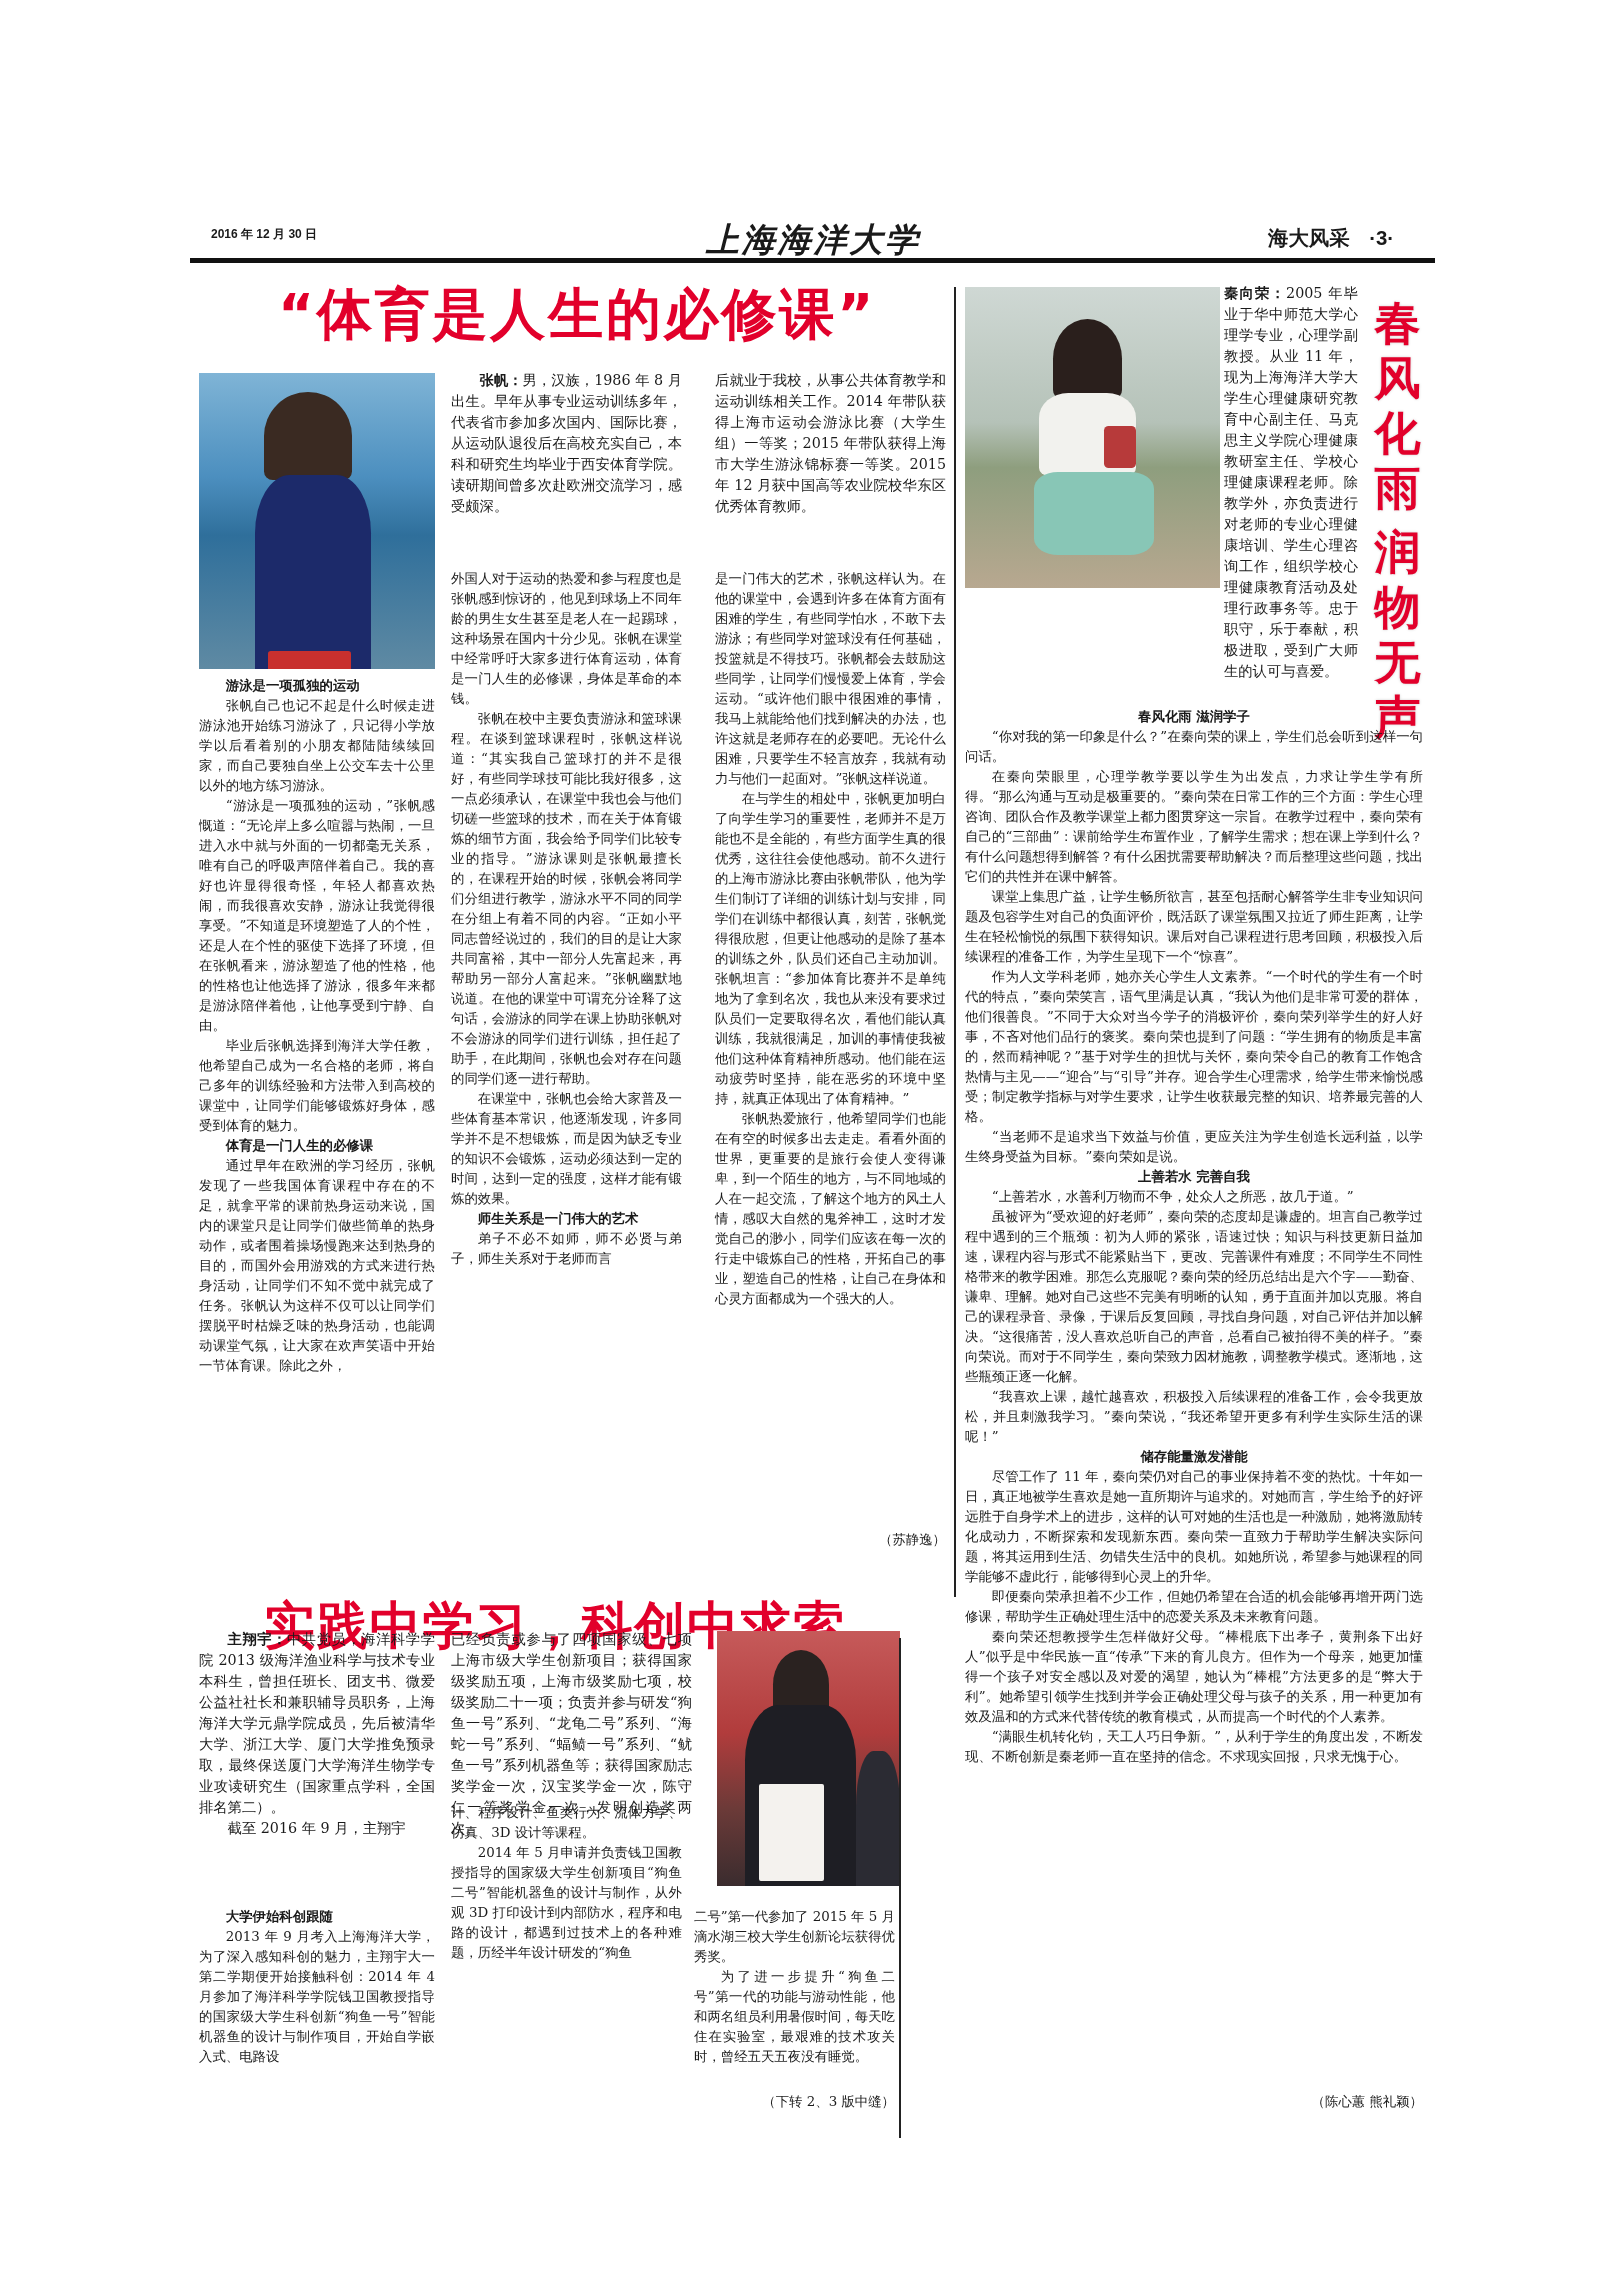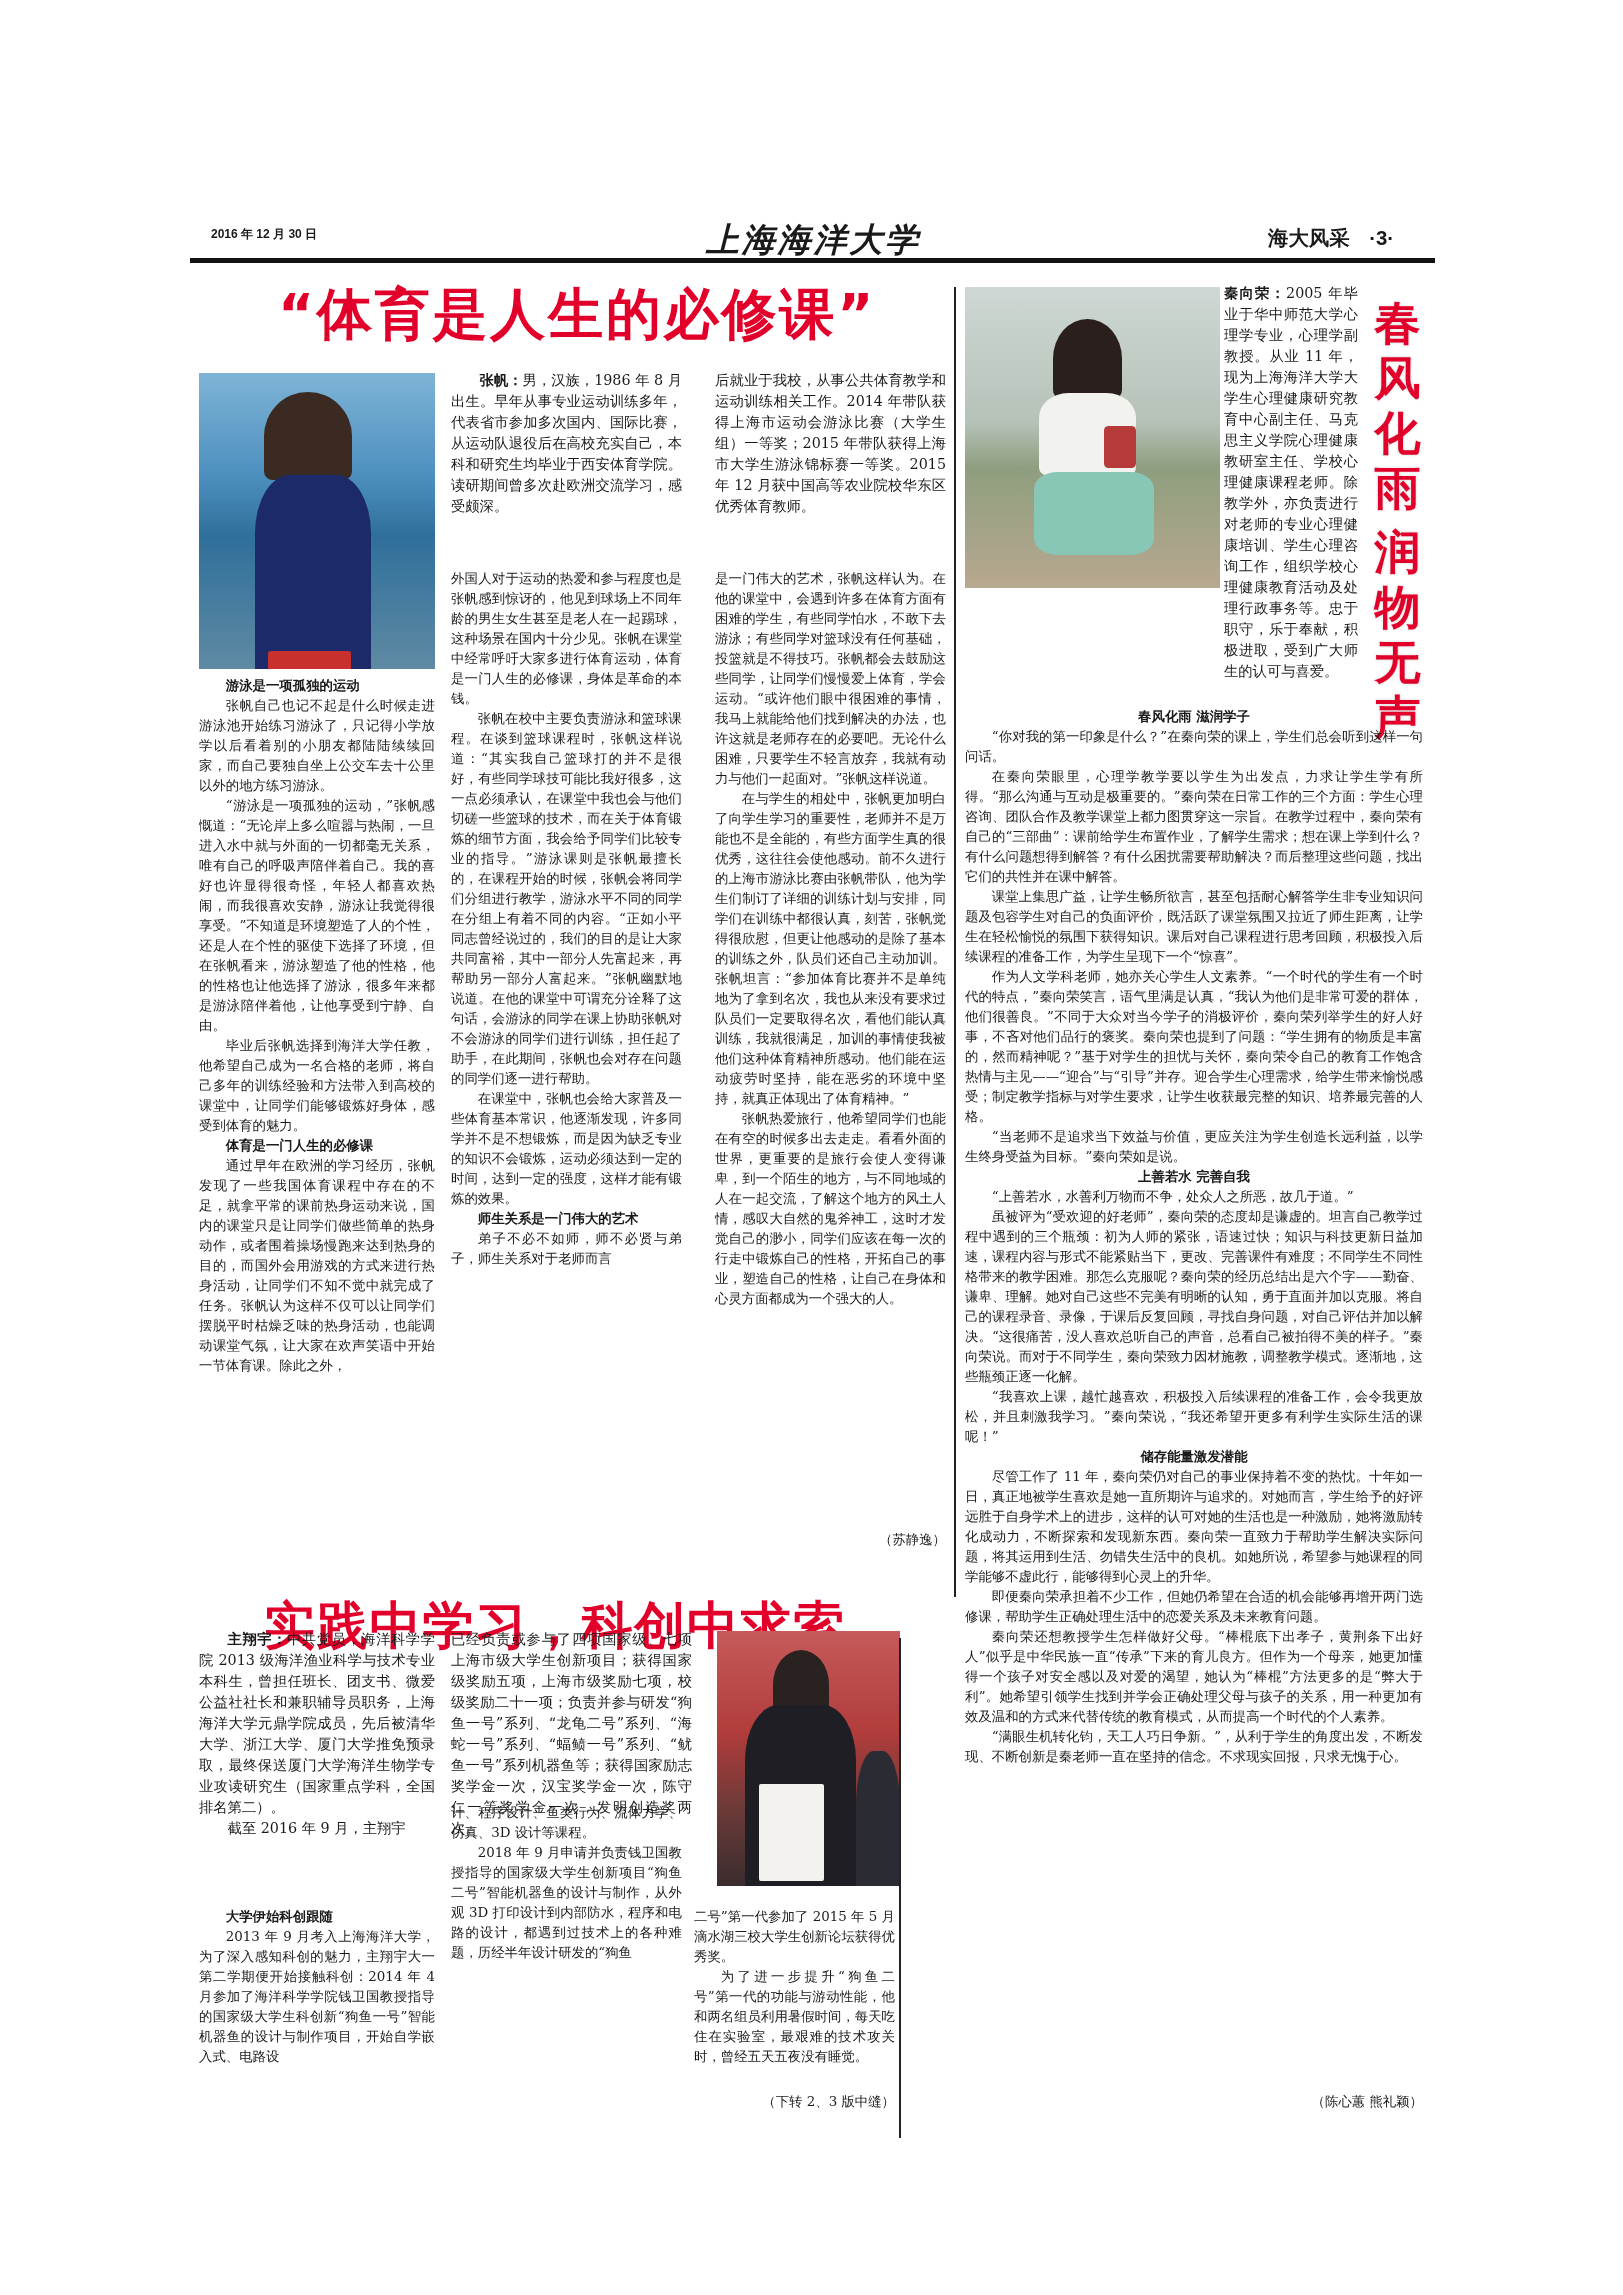--- a/index.html
+++ b/index.html
@@ -132,21 +132,21 @@
   <div class="person" style="left:42px;top:153px;width:65px;height:97px;background:#f4f2ee;border-radius:1.9px;"></div>
   <div class="person" style="left:139px;top:120px;width:44px;height:139px;background:#2b2b33;border-radius:40% 40% 0 0;"></div>
 </div>
 
 <div class="abs col" id="a3c1" style="left:199px;top:1907px;width:236px;">
     <p class="sub">大学伊始科创跟随</p>
     <p>2013 年 9 月考入上海海洋大学，为了深入感知科创的魅力，主翔宇大一第二学期便开始接触科创：2014 年 4 月参加了海洋科学学院钱卫国教授指导的国家级大学生科创新“狗鱼一号”智能机器鱼的设计与制作项目，开始自学嵌入式、电路设</p>
   </div>
 <div class="abs col" id="a3c2" style="left:451px;top:1803px;width:231px;">
     <p style="text-indent: 0px;">计、程序设计、鱼类行为、流体力学、仿真、3D 设计等课程。</p>
-    <p>2018 年 9 月申请并负责钱卫国教授指导的国家级大学生创新项目“狗鱼二号”智能机器鱼的设计与制作，从外观 3D 打印设计到内部防水，程序和电路的设计，都遇到过技术上的各种难题，历经半年设计研发的“狗鱼</p>
+    <p>2014 年 5 月申请并负责钱卫国教授指导的国家级大学生创新项目“狗鱼二号”智能机器鱼的设计与制作，从外观 3D 打印设计到内部防水，程序和电路的设计，都遇到过技术上的各种难题，历经半年设计研发的“狗鱼</p>
   </div>
 <div class="abs col" id="a3c3" style="left:694px;top:1907px;width:201px;">
     <p style="text-indent: 0px;">二号”第一代参加了 2015 年 5 月滴水湖三校大学生创新论坛获得优秀奖。</p>
     <p>为了进一步提升“狗鱼二号”第一代的功能与游动性能，他和两名组员利用暑假时间，每天吃住在实验室，最艰难的技术攻关时，曾经五天五夜没有睡觉。</p>
   </div>
 <div class="abs col byline" style="left:694px;top:2092px;width:201px;">（下转 2、3 版中缝）</div>
 <div class="abs vdiv2"></div>
 
 <div class="abs col byline" style="left:965px;top:2092px;width:458px;">（陈心蕙 熊礼颖）</div>
 

